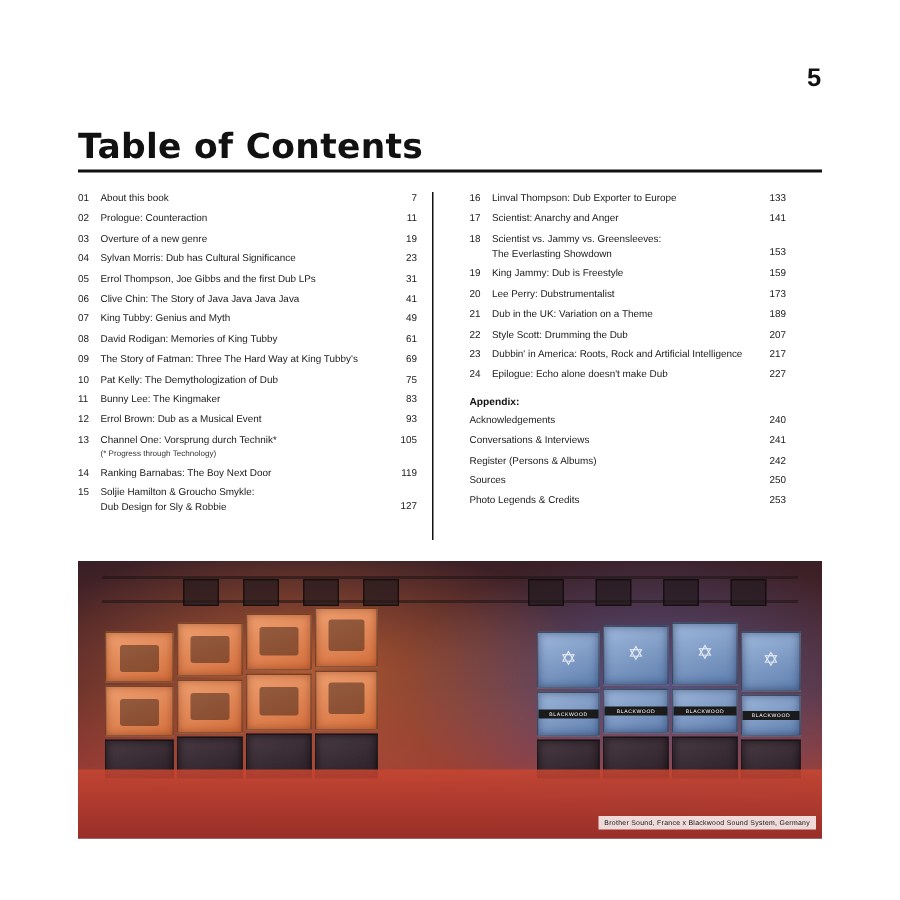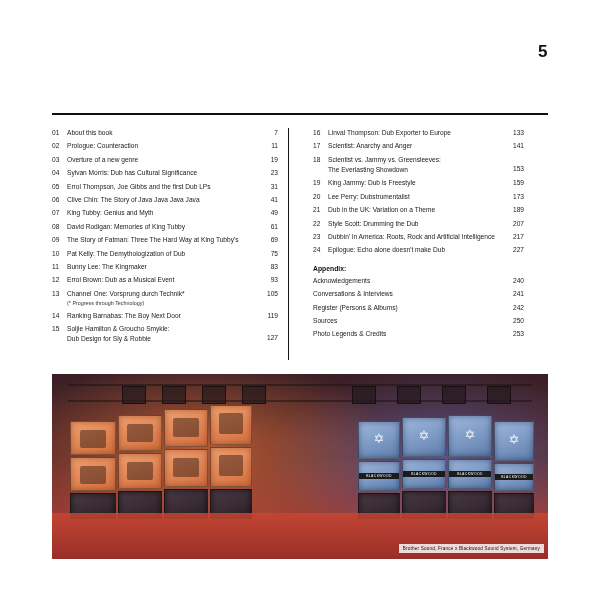--- a/index.html
+++ b/index.html
@@ -212,20 +212,21 @@
     letter-spacing: 0.2px;
   }
 </style>
 </head>
 <body>
 
 <div class="page">
 
   <div class="page-number">5</div>
 
+  <div class="toc-title">Table of Contents</div>
   <div class="title-rule"></div>
 
   <div class="columns">
 
     <div class="col col-left">
 
       <div class="entry">
         <span class="num">01</span>
         <span class="label">About this book</span>
         <span class="pg">7</span>

